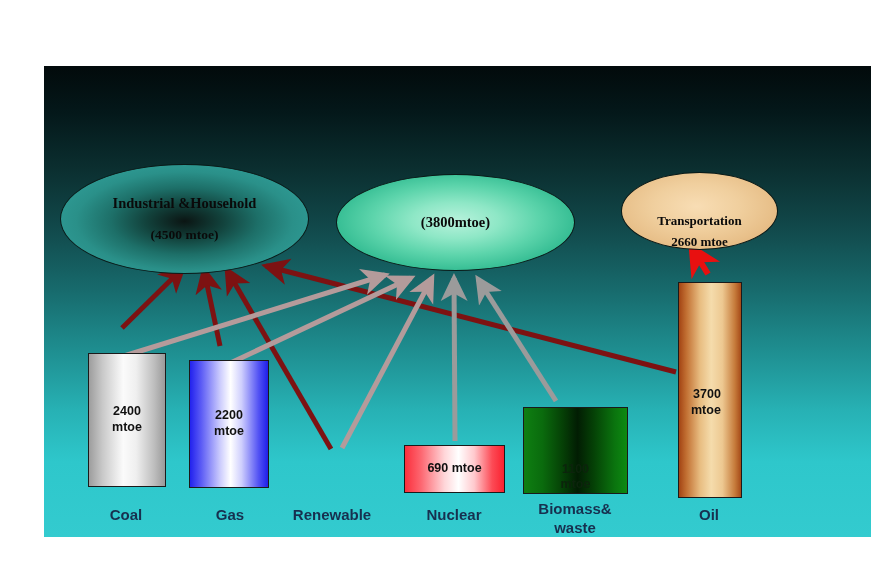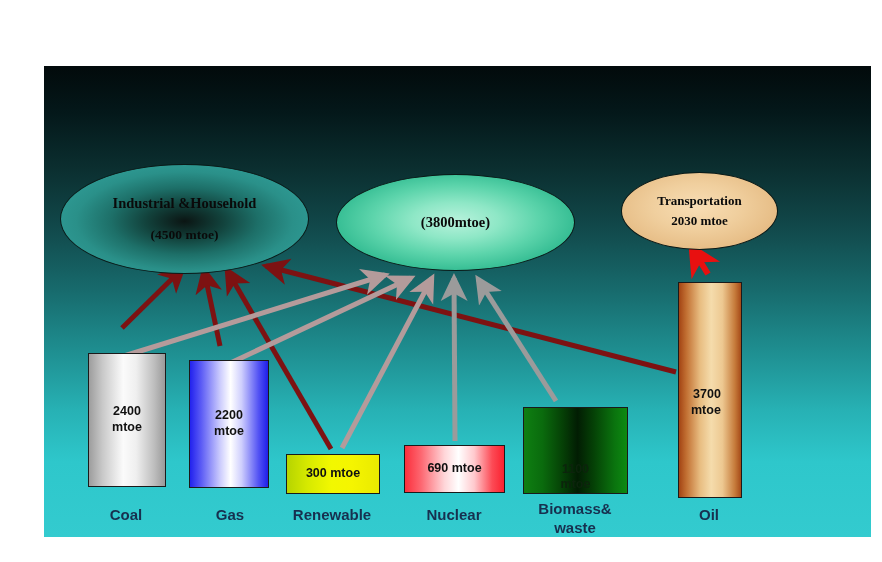--- a/index.html
+++ b/index.html
@@ -31,21 +31,21 @@
   #ell-indhouse .l2{font-size:13.5px;}
 
   #ell-elec{left:292px;top:108px;width:237px;height:95px;
      background:radial-gradient(ellipse at 50% 48%, #b8f2dc 0%, #8ee7c6 26%, #5cd4ab 50%, #35bd93 72%, #22a87f 92%, #1d9f78 100%);
      font-size:15px;}
   #ell-elec .l1{margin-bottom:7px;font-size:15px;}
   #ell-elec .l2{font-size:14.5px;}
 
   #ell-trans{left:577px;top:106px;width:155px;height:76px;
      background:radial-gradient(ellipse at 48% 44%, #f8ddb4 0%, #f0cf9e 38%, #e8c08a 66%, #dfae74 92%, #d8a468 100%);
-     font-size:13px;}
+     font-size:13px;justify-content:flex-end;}
   #ell-trans .l1{margin-bottom:6px;font-size:13px;}
   #ell-trans .l2{font-size:13px;}
 
   
   .bar{position:absolute;border:1px solid #1a1a1a;display:flex;align-items:center;justify-content:center;
        text-align:center;font-family:"Liberation Sans",sans-serif;font-weight:bold;
        font-size:12.5px;color:#101010;line-height:1.25;}
   #bar-coal{left:44px;top:287px;width:76px;height:132px;
      background:linear-gradient(to right,#9d9d9d 0%,#c9c9c9 18%,#fbfbfb 45%,#efefef 62%,#bdbdbd 86%,#9a9a9a 100%);}
   #bar-gas{left:145px;top:294px;width:78px;height:126px;
@@ -119,31 +119,28 @@
       <span class="l1">Industrial &amp;Household</span>
       <span class="l2">(4500 mtoe)</span>
     </div>
 
     <div class="ellipse" id="ell-elec">
       <span class="l2">(3800mtoe)</span>
     </div>
 
     <div class="ellipse" id="ell-trans">
       <span class="l1">Transportation</span>
-      <span class="l2">2030 mtoe</span>
+      <span class="l2">2660 mtoe</span>
     </div>
 
     <div class="bar" id="bar-coal">
       <span class="val">2400<br>mtoe</span>
     </div>
     <div class="bar" id="bar-gas">
       <span class="val">2200<br>mtoe</span>
-    </div>
-    <div class="bar" id="bar-renew">
-      <span class="val">300 mtoe</span>
     </div>
     <div class="bar" id="bar-nuclear">
       <span class="val">690 mtoe</span>
     </div>
     <div class="bar" id="bar-bio">
       <span class="val">1100<br>mtoe</span>
     </div>
     <div class="bar" id="bar-oil">
       <span class="val">3700<br>mtoe</span>
     </div>

